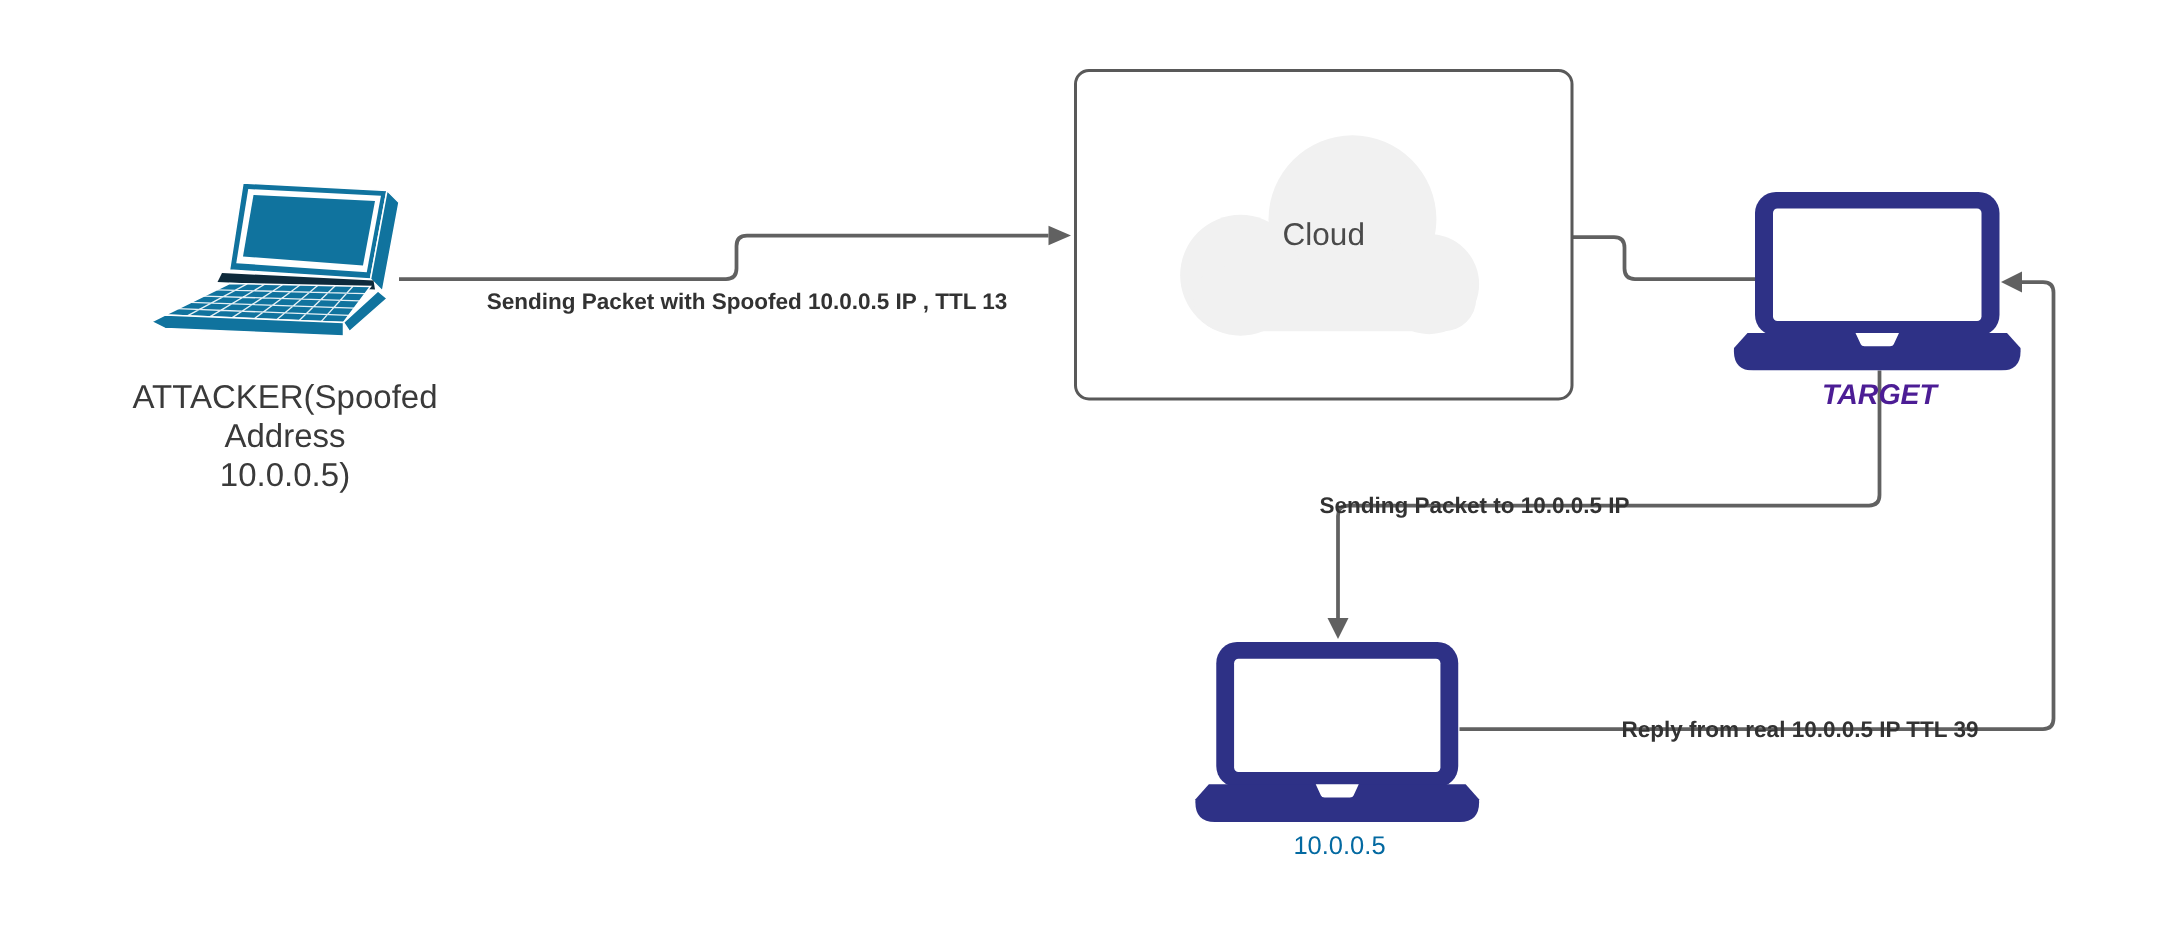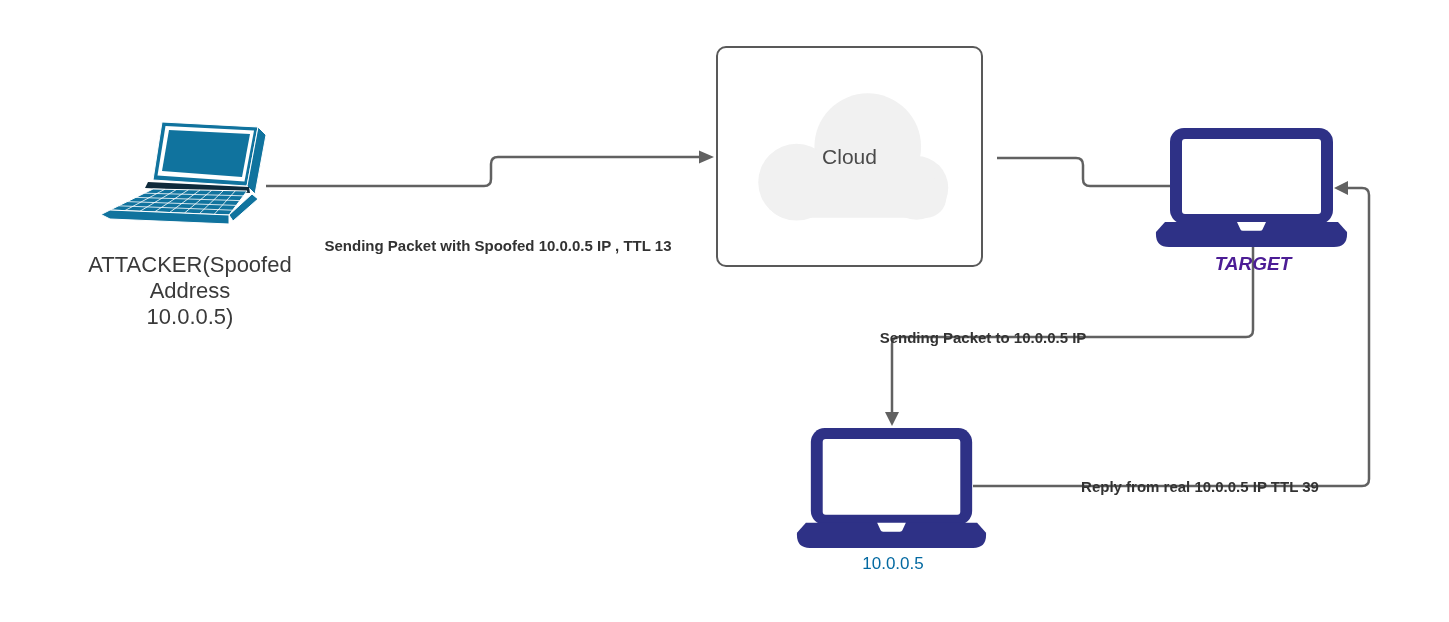--- a/index.html
+++ b/index.html
@@ -35,21 +35,21 @@
   .navy { fill: var(--target-laptop, #2e3186); }
   
   .teal { fill: var(--attacker-laptop, #10739e); stroke: #ffffff; stroke-width: 1; }
   .teal-noline { fill: var(--attacker-laptop, #10739e); }
   .hinge { fill: #0e2a3b; }
   .kb-grid { stroke: #ffffff; stroke-width: 0.9; opacity: 0.9; fill: none; }
 
   #cloud-box {
     position: absolute;
     left: 716px; top: 46px;
-    width: 267px; height: 221px;
+    width: 333px; height: 221px;
     box-sizing: border-box;
     border: 2.5px solid var(--box-border, #595959);
     border-radius: 10px;
     background: #ffffff;
     z-index: 2;
   }
   #cloud-box svg { position: absolute; left: 0; top: 0; width: 100%; height: 100%; }
   .cloud-shape { fill: var(--cloud-fill, #f1f1f1); }
   .cloud-text {
     position: absolute;
@@ -82,21 +82,21 @@
   }
 
   .elabel {
     position: absolute;
     text-align: center;
     font-size: 15px;
     font-weight: bold;
     color: var(--edge-label-text, #323232);
     z-index: 3;
   }
-  #elabel-spoof { left: 288px; top: 193px; width: 420px; margin-top: 44px; }
+  #elabel-spoof { left: 288px; top: 193px; width: 420px; }
   #elabel-send  { left: 858px; top: 329px; width: 250px; text-align: center; }
   #elabel-reply { left: 1050px; top: 478px; width: 300px; }
 
   #attacker { left: 98px;  top: 120px; width: 170px; height: 112px; }
   #target   { left: 1155px; top: 128px; width: 193px; height: 119px; }
   #realhost { left: 796px; top: 428px; width: 191px; height: 120px; }
 </style>
 </head>
 <body>
 

